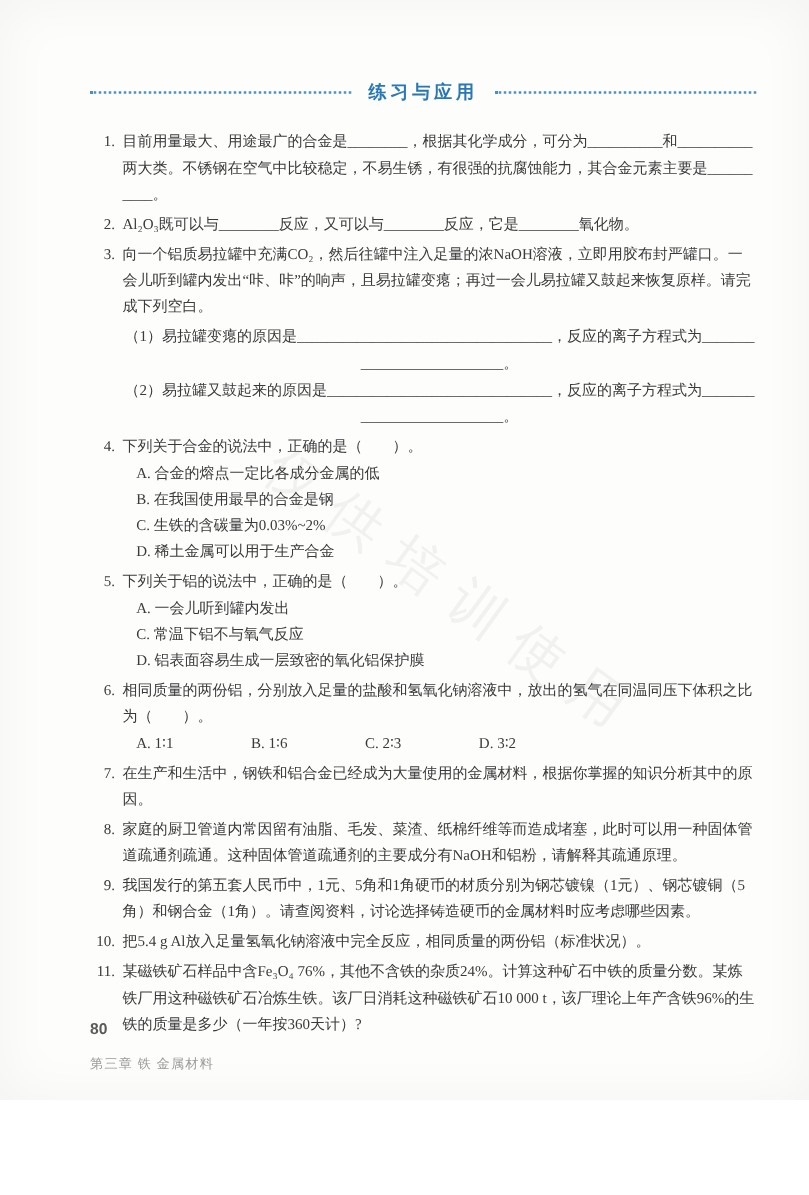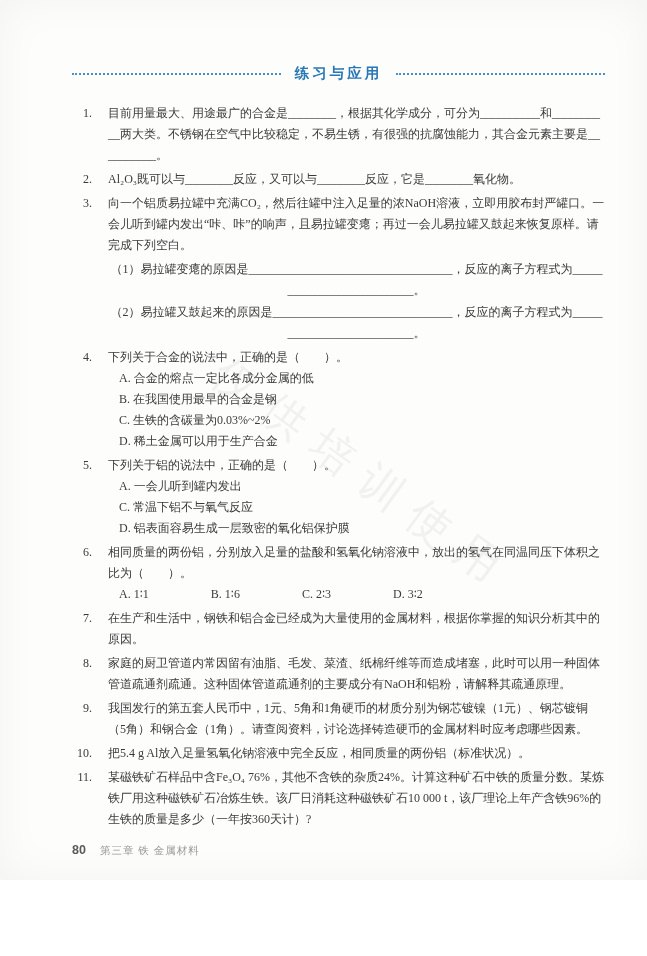--- a/index.html
+++ b/index.html
@@ -27,21 +27,21 @@
     font-family:"Liberation Sans","DejaVu Sans",sans-serif;
     white-space:nowrap;
   }
   
   .q { display:flex; margin-bottom:3px; }
   .qnum {
     flex:0 0 20px; text-align:right;
     font-size:12px; line-height:21px; color:#3a3a3a;
   }
   .qbody {
-    flex:1; margin-left:16px;
+    flex:1; margin-left:6px;
     font-size:12px; line-height:21px;
     word-break:break-all;
   }
   .opt { margin-left:11px; }
   .optrow { display:flex; margin-left:11px; gap:62px; }
   .subitems { margin-top:3px;text-align:center; }
   .subitem { margin-top:1px; }
   
   .watermark {
     position:absolute; top:345px; left:235px;
@@ -49,23 +49,24 @@
     font-size:44px; letter-spacing:16px;
     color:rgba(90,90,90,0.075);
     white-space:nowrap; pointer-events:none;
     font-family:"Liberation Sans","DejaVu Sans",sans-serif;
   }
   
   .footer {
     position:absolute; left:72px; bottom:22px;
     display:flex; align-items:baseline; gap:14px;
     font-family:"Liberation Sans","DejaVu Sans",sans-serif;
+    flex-direction:column;
   }
   .pagenum { font-size:12.5px; color:#5a5a5a; font-weight:bold; }
-  .chapter { font-size:10.5px; color:#9a9a9a; letter-spacing:1px; }
+  .chapter { font-size:10.5px; color:#9a9a9a; letter-spacing:1px;font-family:Liberation Serif, serif; }
 </style>
 </head>
 <body>
 
 <div class="page">
 
   <div class="header">
     <span class="hline"></span>
     <span class="htitle">练习与应用</span>
     <span class="hline"></span>

